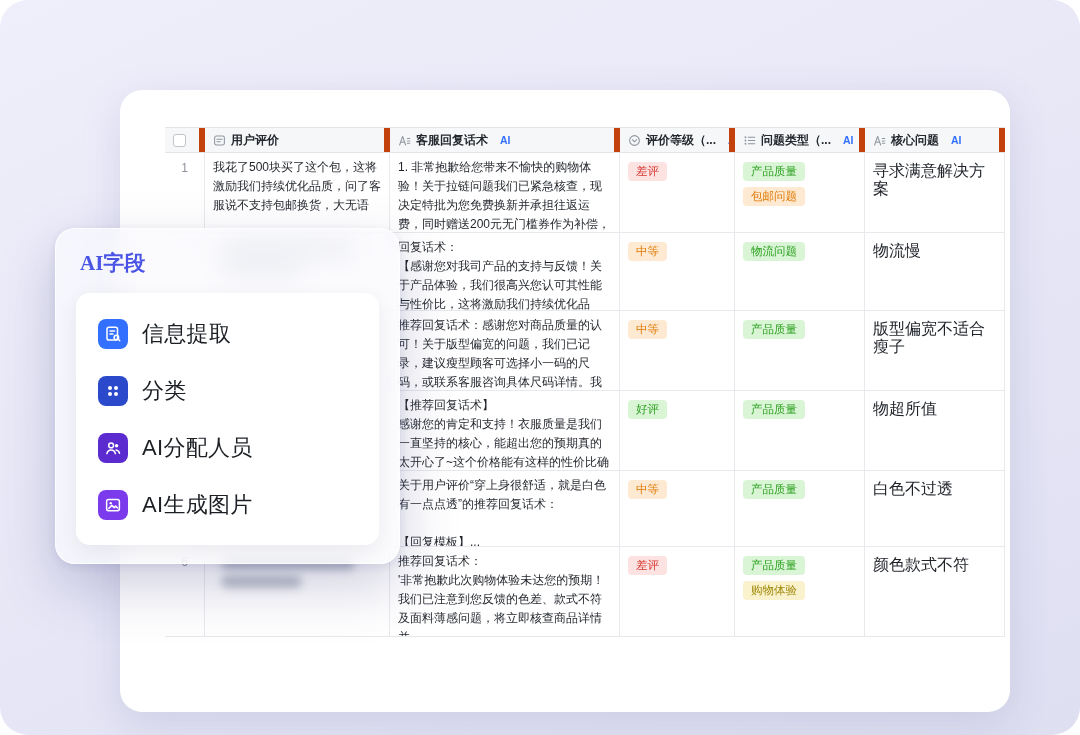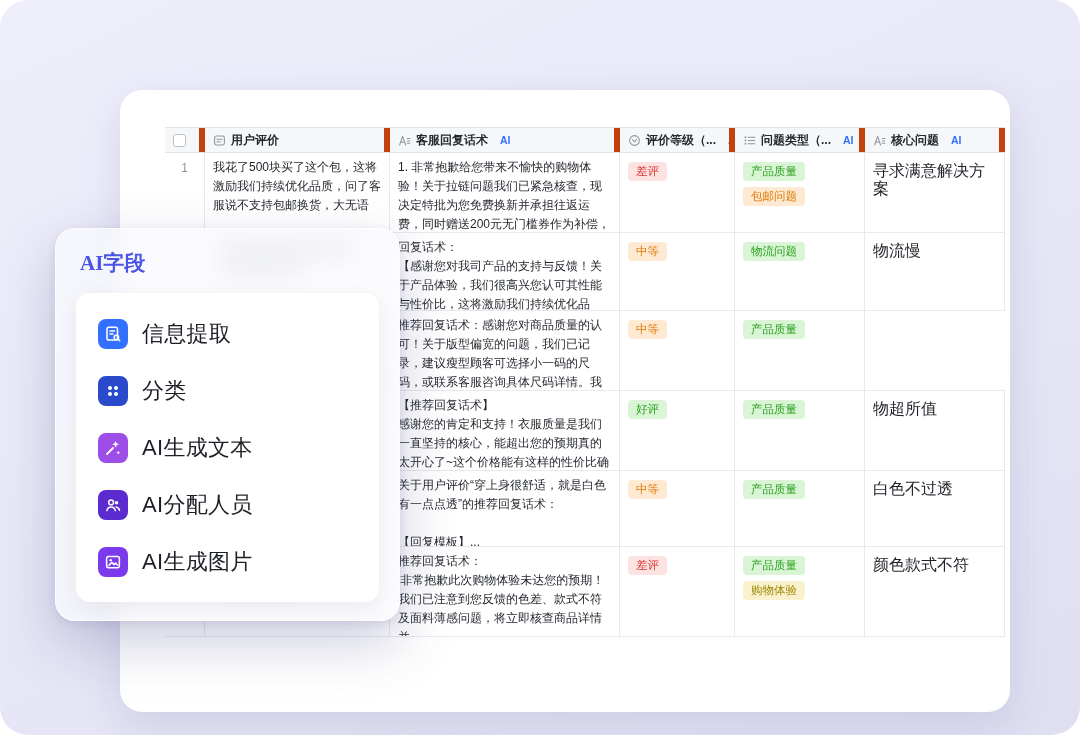--- a/index.html
+++ b/index.html
@@ -175,20 +175,21 @@
             <span class="num">3</span>
           </div>
     <div class="td col-review"><div class="blur-bar"></div><div class="blur-bar short"></div></div>
     <div class="td col-reply">推荐回复话术：感谢您对商品质量的认可！关于版型偏宽的问题，我们已记录，建议瘦型顾客可选择小一码的尺码，或联系客服咨询具体尺码详情。我们将持续...</div>
     <div class="td col-rating">
             <span class="badge" style="background: rgb(254, 234, 210); color: rgb(222, 120, 2);">中等</span>
           </div>
     <div class="td col-types">
             <span class="badge" style="background: rgb(217, 245, 214); color: rgb(46, 161, 33);">产品质量</span>
           </div>
+    <div class="td col-core">版型偏宽不适合瘦子</div>
   </div>
 
   <div class="tr">
     <div class="td col-num">
             <span class="num">4</span>
           </div>
     <div class="td col-review"><div class="blur-bar"></div><div class="blur-bar short"></div></div>
     <div class="td col-reply">【推荐回复话术】
 感谢您的肯定和支持！衣服质量是我们一直坚持的核心，能超出您的预期真的太开心了~这个价格能有这样的性价比确实...</div>
     <div class="td col-rating">
@@ -257,30 +258,20 @@
           <svg viewBox="0 0 24 24" fill="none">
             <circle cx="8" cy="8" r="2.7" fill="#fff"></circle>
             <circle cx="16" cy="8" r="2.7" fill="#fff"></circle>
             <circle cx="8" cy="16" r="2.7" fill="#fff"></circle>
             <circle cx="16" cy="16" r="2.7" fill="#fff"></circle>
           </svg>
         </span>
     <span class="item-label">分类</span>
   </div>
 
-  <div class="panel-item">
-    <span class="item-icon" style="background: rgb(157, 77, 232);">
-          <svg viewBox="0 0 24 24" fill="none">
-            <path d="M15.5 2.5l1.3 3.2 3.2 1.3-3.2 1.3-1.3 3.2-1.3-3.2-3.2-1.3 3.2-1.3z" fill="#fff"></path>
-            <path d="M4 20l8-8" stroke="#fff" stroke-width="2.4" stroke-linecap="round"></path>
-            <path d="M19 15.5l.8 2 2 .8-2 .8-.8 2-.8-2-2-.8 2-.8z" fill="#fff"></path>
-          </svg>
-        </span>
-    <span class="item-label">AI生成文本</span>
-  </div>
 
 
   <div class="panel-item">
     <span class="item-icon" style="background: rgb(91, 43, 208);">
           <svg viewBox="0 0 24 24" fill="none">
             <circle cx="9.5" cy="8.5" r="3.2" stroke="#fff" stroke-width="2"></circle>
             <path d="M3.8 19.5c.9-3.1 3.1-4.7 5.7-4.7s4.8 1.6 5.7 4.7" stroke="#fff" stroke-width="2" stroke-linecap="round"></path>
             <circle cx="16.8" cy="9" r="2.3" fill="#fff"></circle>
             <path d="M16 14.6c2.4.3 4 1.8 4.7 4.3" stroke="#fff" stroke-width="2" stroke-linecap="round"></path>
           </svg>

